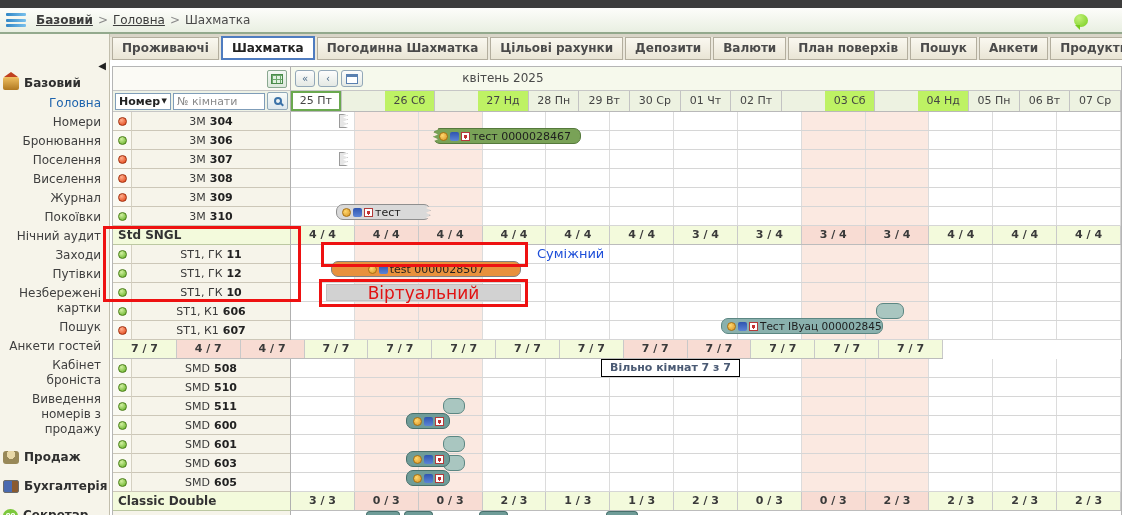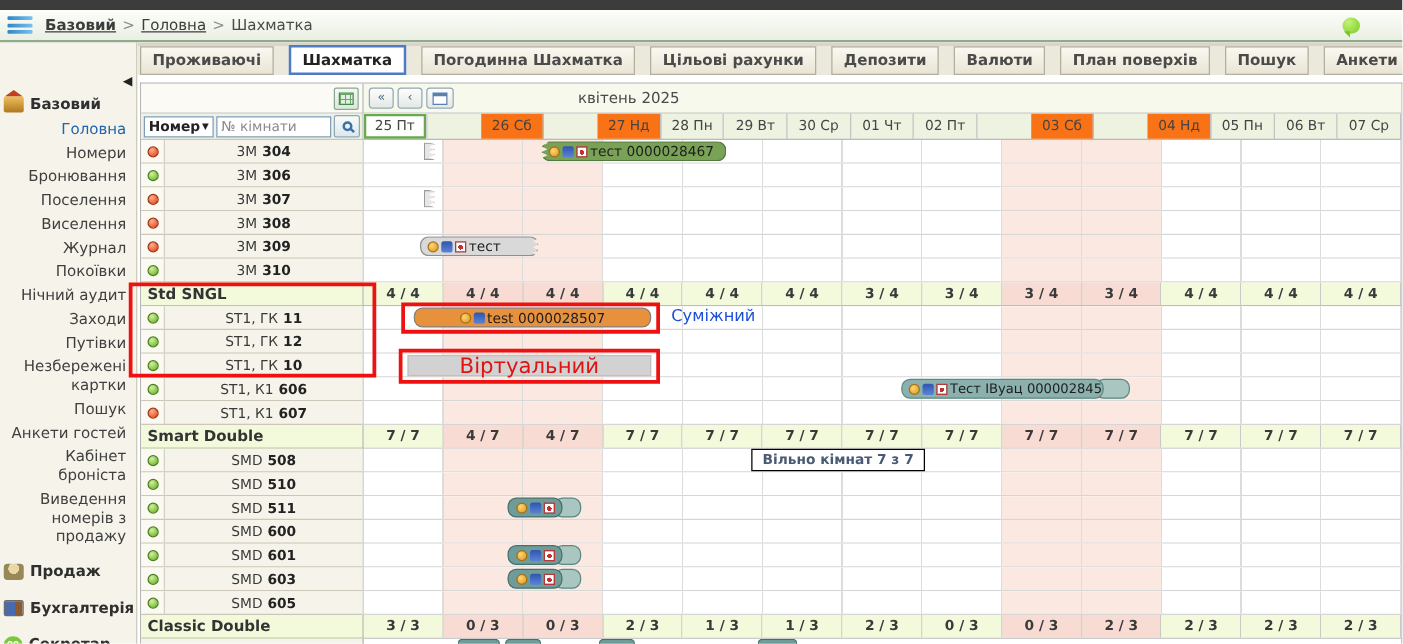--- a/index.html
+++ b/index.html
@@ -37,21 +37,21 @@
   .ico { width:16px; height:13px; border-radius:2px; position:relative; flex-shrink:0;}
   .ico-home { background:linear-gradient(#f0c060,#b07820); }
   .ico-home:before { content:""; position:absolute; top:-5px; left:1px; border-left:7px solid transparent; border-right:7px solid transparent; border-bottom:5px solid #c04020;}
   .ico-sale { background:radial-gradient(circle at 50% 30%, #e8d8a8 35%, #988858 36%); border-radius:3px;}
   .ico-acct { background:linear-gradient(90deg,#4a6ab0 55%,#8a5a30 55%); border:1px solid #6a6a6a;}
   .ico-secr { background:#7cc83c; border-radius:50%; width:15px; height:13px; color:#fff; font-size:7px; line-height:13px; text-align:center; font-weight:bold;}
 
   .main { flex:1; display:flex; flex-direction:column; background:#fff; min-width:0;}
 
   
-  .tabs { height:26px; background:linear-gradient(#d9d5c8 0 3px, #ebe8dc 3px); display:flex; gap:12px; padding:3px 0 0 2px; align-items:flex-end;}
+  .tabs { height:26px; background:linear-gradient(#d9d5c8 0 3px, #ebe8dc 3px); display:flex; gap:2px; padding:3px 0 0 2px; align-items:flex-end;}
   .tab { height:23px; line-height:21px; padding:0 9px; font-size:12px; font-weight:bold; color:#4a4a4a;
          background:linear-gradient(#faf8f0,#e9e5d5); border:1px solid #b3ae9e; cursor:pointer; white-space:nowrap;}
   .tab.active { background:#fff; border:2px solid #4f7cc0; color:#222; height:24px; line-height:20px;}
 
   
   .grid { position:relative; margin:6px 0 0 2px; width:1010px; height:449px; border:1px solid #b5b5b5; border-bottom:none; background:#fff;}
   .row { display:flex; width:100%; }
   .lcell { width:178px; flex-shrink:0; border-right:1px solid #b0b0b0; display:flex; align-items:center; }
   .rcell { width:830px; position:relative; border-bottom:1px solid #d6d6d6; }
 
@@ -78,21 +78,21 @@
   .sel-caret { font-size:7px; color:#222;}
   .flt-input { flex:1; height:17px; border:1px solid #7f9db9; font-size:11px; padding:0 3px; color:#333; font-family:"DejaVu Sans",sans-serif; min-width:0;}
   .flt-input::placeholder { color:#8a8a8a; }
   .search-btn { width:21px; height:18px; border:1px solid #8fa8b8; background:linear-gradient(#f8fbf8,#dde8ee); border-radius:2px; cursor:pointer;
                 display:flex; align-items:center; justify-content:center;}
   .mag { width:8px; height:8px; border:2px solid #3a72a8; border-radius:50%; position:relative;}
   .mag:after { content:""; position:absolute; width:5px; height:2px; background:#3a72a8; right:-4px; bottom:-2px; transform:rotate(45deg);}
 
   .days { display:flex; background:#edf2e1;}
   .day { width:63.85px; font-size:11px; color:#444; text-align:center; line-height:19px; border-right:1px solid #c3c3c3; height:20px;}
-  .day.wk { background:#f97316;margin-left:43px; }
+  .day.wk { background:#bef264;margin-left:43px; }
   .day.today { background:#fff; box-shadow:inset 0 0 0 2px #6aa84f; font-weight:normal;}
   .hrow2 .rcell { border-bottom:1px solid #b9b9b9; }
 
   
   .brow { height:19px; }
   .bulbcell { width:19px; height:100%; background:#faf9f2; border-right:1px solid #d5d1c2; display:flex; align-items:center; justify-content:center;}
   .bulb { width:9px; height:9px; border-radius:50%; }
   .bulb.red { background:radial-gradient(circle at 35% 30%,#ffb08e,#e03c0e); border:1px solid #a03010;}
   .bulb.green { background:radial-gradient(circle at 35% 30%,#d2f0a0,#5fae1f); border:1px solid #4a7d18;}
   .namecell { flex:1; height:100%; background:#f6f4ea; display:flex; align-items:center; justify-content:center; gap:4px;
@@ -105,21 +105,21 @@
         linear-gradient(90deg, transparent 0 63.85px, #fbe9e1 63.85px 191.5px, transparent 191.5px 510.8px, #fbe9e1 510.8px 638.5px, transparent 638.5px);}
   
   .grow { height:19px; }
   .grow .lcell { background:#f3fadc; font-weight:bold; font-size:12px; color:#333; padding-left:5px; border-bottom:1px solid #bcc8a2;}
   .grow .rcell { display:flex; border-bottom:1px solid #bcbcbc;}
   .ac { width:63.85px; height:100%; text-align:center; font-size:11px; font-weight:bold; color:#3a3a3a; line-height:18px;
         background:#f3fadc; border-right:1px solid #c9c9c9;}
   .ac.wk { background:#f8dcd3; }
 
   
-  .bk { position:absolute; top:1px; height:16px; border-radius:7px; display:flex; align-items:center; gap:2px;
+  .bk { position:absolute; top:16px; height:16px; border-radius:7px; display:flex; align-items:center; gap:2px;
         padding:0 5px; font-size:11px; color:#1e1e1e; white-space:nowrap; overflow:hidden; cursor:pointer; z-index:2;}
   .bk-green { background:#79a257; border:1px solid #55793c; }
   .bk-gray  { background:#d9d9d9; border:1px solid #8f8f8f; }
   .bk-orange{ background:#e8913d; border:1px solid #818181; justify-content:center;}
   .bk-teal  { background:#8ab1ae; border:1px solid #5c8783; font-size:10.5px;}
   .bk-small { background:#6f9c98; border:1px solid #47706c; justify-content:center; padding:0 2px;}
   .bk-cap   { position:absolute; top:1px; height:16px; border-radius:7px; background:#a9c6c0; border:1px solid #5c8783; z-index:1; cursor:pointer;}
   .bk-virtual { position:absolute; top:1px; height:17px; background:#d2d2d2; border:1px solid #c0c0c0; text-align:center;
                 font-size:17px; color:#e11212; line-height:16px; z-index:2; cursor:pointer;}
   .jag-l { clip-path:polygon(5px 0,100% 0,100% 100%,5px 100%,0 85%,5px 70%,0 55%,5px 40%,0 25%,5px 10%); }
@@ -450,21 +450,20 @@
             </div>
           <div class="namecell">
               <span>ST1, К1</span>
               <b>607</b>
             </div>
         </div>
         <div class="rcell"></div>
       </div>
 
       <div class="row grow">
-        <div class="lcell">Smart Double</div>
         <div class="rcell">
           <span class="ac">7 / 7</span>
           <span class="ac wk">4 / 7</span>
           <span class="ac wk">4 / 7</span>
           <span class="ac">7 / 7</span>
           <span class="ac">7 / 7</span>
           <span class="ac">7 / 7</span>
           <span class="ac">7 / 7</span>
           <span class="ac">7 / 7</span>
           <span class="ac wk">7 / 7</span>

